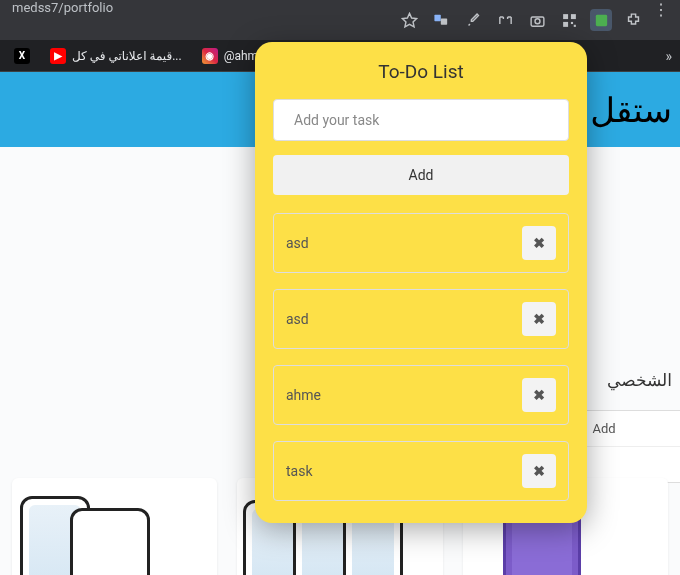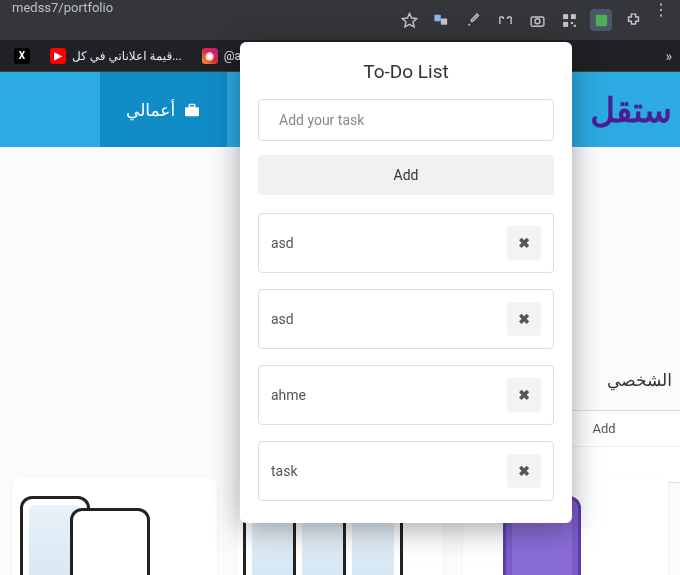--- a/index.html
+++ b/index.html
@@ -18,21 +18,21 @@
 .bm{display:flex;align-items:center;gap:6px;color:#e8eaed;font-size:12px;padding:4px 6px;border-radius:4px;white-space:nowrap}
 .bm .fav{width:16px;height:16px;border-radius:3px;display:flex;align-items:center;justify-content:center;font-size:10px;font-weight:bold}
 .bm .x{background:#000;color:#fff}
 .bm .yt{background:#ff0000;color:#fff}
 .bm .ig{background:linear-gradient(45deg,#f09433,#e6683c,#dc2743,#cc2366,#bc1888);color:#fff}
 .bmbar .chev{margin-left:auto;color:#c1c4c8;font-size:14px}
 
 
 .page{position:absolute;top:72px;left:0;right:0;bottom:0;background:#fafbfc;overflow:hidden}
 .bluehdr{height:75px;background:#2caae2;display:flex;align-items:center;position:relative}
-.logo{position:absolute;right:0;top:0;bottom:0;display:flex;align-items:center;color:#4c1d95;font-size:34px;font-weight:bold;padding-right:8px;font-family:Arial}
+.logo{position:absolute;right:0;top:0;bottom:0;display:flex;align-items:center;color:#000000;font-size:34px;font-weight:normal;padding-right:8px;font-family:Arial}
 .navwrap{display:flex;align-items:center;gap:0;margin-left:100px}
 .navbtn{padding:0 26px;height:75px;display:flex;align-items:center;gap:8px;color:#fff;font-size:17px;cursor:pointer}
 .navbtn.sel{background:#0f8cc5}
 .navbtn .nico{width:18px;height:14px;display:inline-block}
 
 .profile{text-align:center;margin-top:24px}
 .avatar{width:130px;height:130px;border-radius:50%;margin:0 auto;background:radial-gradient(circle at 50% 35%,#f5d7b8 0 26%,#8b5a3c 26% 30%,#f5d7b8 30% 42%,#3a8fd4 42% 100%);position:relative;overflow:hidden}
 .avatar::before{content:"";position:absolute;left:32%;right:32%;top:30%;height:18%;background:#2b2b2b;border-radius:3px}
 .name{font-size:27px;color:#333;margin-top:14px;display:flex;align-items:center;justify-content:center;gap:10px}
 .online{width:11px;height:11px;background:#27c527;border-radius:50%}
@@ -42,21 +42,21 @@
 .rbox{position:absolute;right:-4px;top:338px;width:160px;background:#fff;border:1px solid #ddd;border-radius:3px}
 .rbox .addbtn{text-align:center;padding:10px;color:#555;font-size:13px;border-bottom:1px solid #eee}
 .rbox .itm{padding:10px 12px;color:#555;font-size:13px}
 
 .works{position:absolute;left:12px;right:12px;top:406px;height:200px;display:flex;gap:20px}
 .wk{flex:1;background:#fff;border-radius:6px;position:relative;overflow:hidden;box-shadow:0 1px 3px rgba(0,0,0,.08)}
 .phone{position:absolute;width:70px;height:130px;background:#fff;border:3px solid #222;border-radius:12px}
 .phone .scr{position:absolute;inset:6px;border-radius:6px;background:linear-gradient(#e8f1f8,#cfe3f2)}
 
 
-.ext{position:absolute;left:240px;top:42px;width:332px;background:#ffffff;border-radius:6px;box-shadow:0 6px 30px rgba(0,0,0,.35);padding:18px 18px 22px;z-index:50}
+.ext{position:absolute;left:255px;top:42px;width:332px;background:#fde047;border-radius:17px;box-shadow:0 6px 30px rgba(0,0,0,.35);padding:18px 18px 22px;z-index:50}
 .ext h2{text-align:center;font-weight:400;font-size:19px;color:#333;margin-bottom:16px}
 .ext .inp{width:100%;border:1px solid #ddd;border-radius:4px;padding:12px 20px;font-size:14px;color:#555;outline:none;margin-bottom:14px}
 .ext .inp::placeholder{color:#888}
 .ext .addb{width:100%;background:#f1f1f1;border:none;border-radius:4px;padding:12px;font-size:14px;color:#333;cursor:pointer;margin-bottom:18px}
 .task{border:1px solid #ddd;border-radius:4px;padding:12px 12px;display:flex;align-items:center;justify-content:space-between;margin-bottom:16px}
 .task:last-child{margin-bottom:0}
 .task span{color:#555;font-size:14px}
 .task .del{width:34px;height:34px;background:#f3f3f3;border-radius:4px;display:flex;align-items:center;justify-content:center;color:#d9302c;font-weight:bold;font-size:17px;cursor:pointer}
 
 svg{display:block}
@@ -128,34 +128,20 @@
   </div>
   <div class="bm">
     <div class="fav ig">◉</div>
     <span>@ahme</span>
   </div>
   <div class="chev">»</div>
 </div>
 
 <div class="page">
   <div class="bluehdr">
-    <div class="navwrap">
-      <div class="navbtn sel">
-        <span>أعمالي</span>
-        <span class="nico">
-            <svg width="18" height="14" viewBox="0 0 24 20" fill="#fff">
-              <rect x="2" y="6" width="20" height="13" rx="1"></rect>
-              <rect x="8" y="2" width="8" height="4" rx="1" fill="none" stroke="#fff" stroke-width="2"></rect>
-            </svg>
-          </span>
-      </div>
-      <div class="navbtn">
-        <span>وضي</span>
-      </div>
-    </div>
     <div class="logo">ستقل</div>
   </div>
 
   <div class="profile">
     <div class="avatar"></div>
     <div class="name">
       <span class="online"></span>
       <span>Ahmed Ma</span>
     </div>
     <div class="meta">

